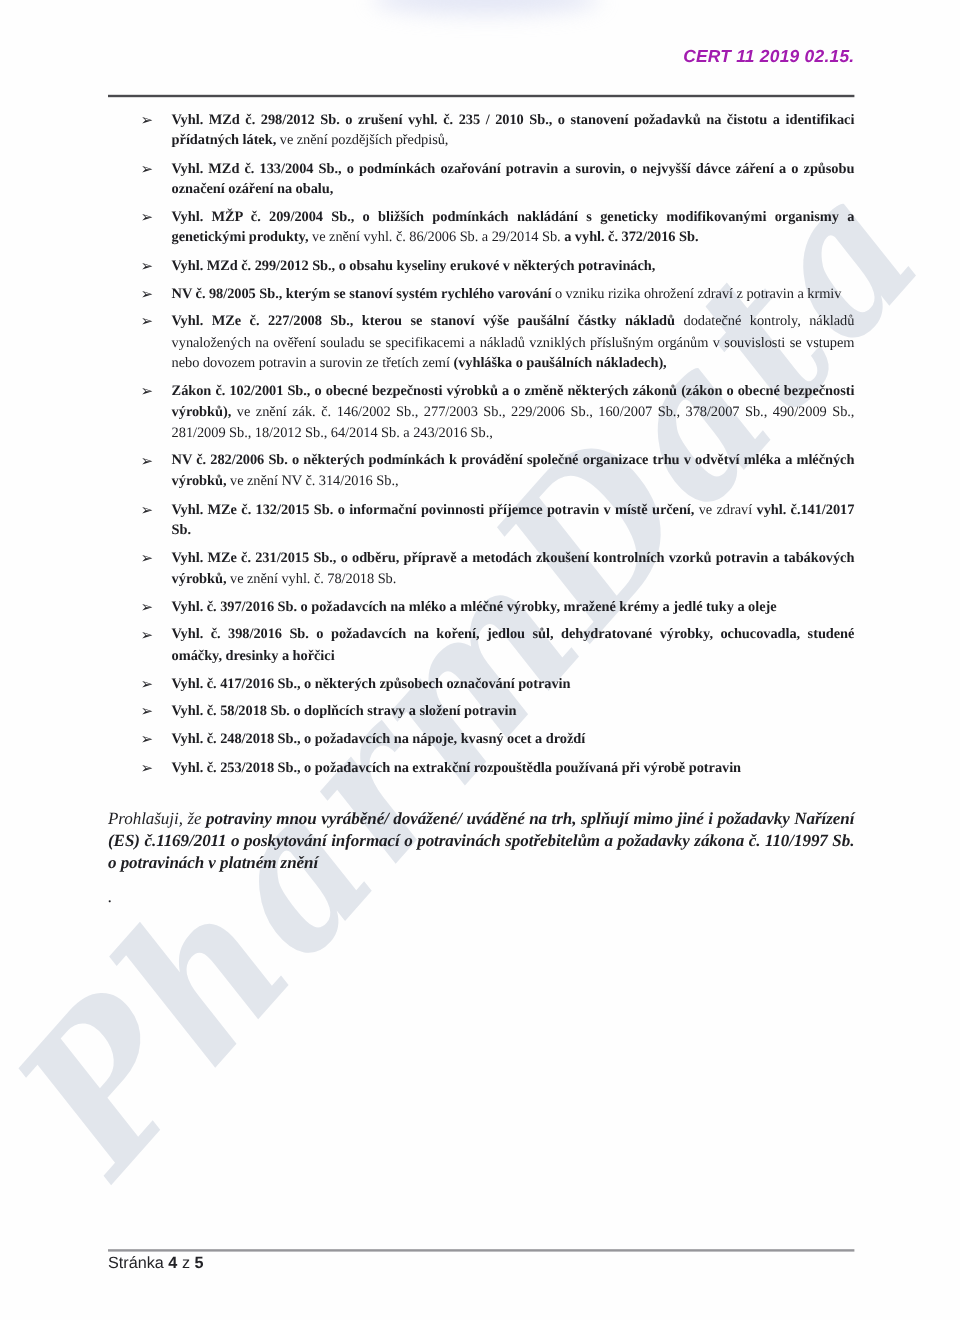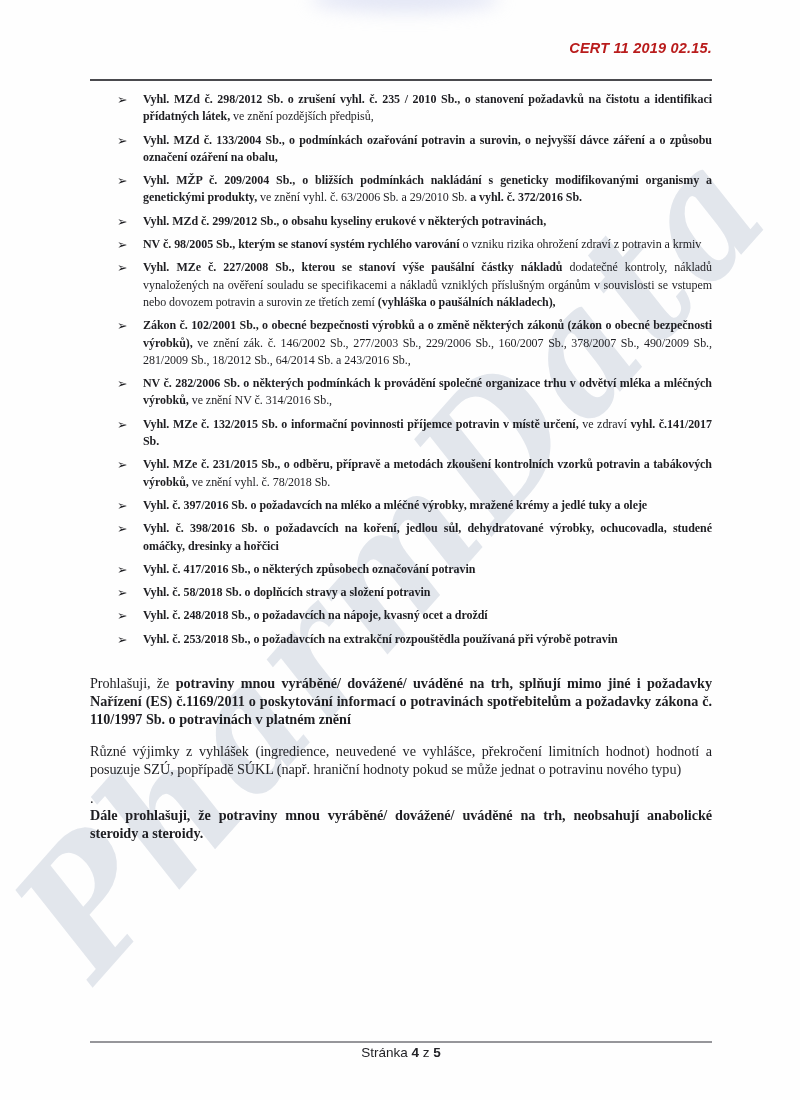--- a/index.html
+++ b/index.html
@@ -20,21 +20,21 @@
   .watermark{position:absolute;inset:0;z-index:0;pointer-events:none;}
   .watermark text{
     font-family:"DejaVu Serif","Liberation Serif",serif;
     font-style:italic;font-weight:bold;
     opacity:.55;
   }
   
   .doc-ref{
     position:absolute;top:40px;right:88px;z-index:2;
     font-family:"Liberation Sans","DejaVu Sans",sans-serif;
-    font-style:italic;font-weight:bold;font-size:14.5px;color:#b91c1c;
+    font-style:italic;font-weight:bold;font-size:14.5px;color:#a21caf;
     letter-spacing:.2px;
   }
   .rule-top{
     position:absolute;top:79px;left:90px;width:622px;height:2px;
     background:#4a4a4e;z-index:2;
   }
   .rule-bottom{
     position:absolute;top:1041px;left:90px;width:622px;height:1.5px;
     background:#96969a;z-index:2;
   }
@@ -50,27 +50,27 @@
   }
   .li-text{
     flex:1;text-align:justify;
     font-size:12px;line-height:17.3px;letter-spacing:-0.05px;
   }
   .rb{font-weight:bold;}
   .rr{font-weight:normal;}
   .declarations{margin-top:26px;}
   .para{
     margin:0 0 14px 0;text-align:justify;
-    font-size:14.2px;line-height:18px;letter-spacing:-0.05px;
+    font-size:14.2px;line-height:18px;letter-spacing:-0.05px;font-style:italic;
   }
   .para.stray-dot{margin:0 0 2px 0;line-height:12px;font-weight:bold;}
   
   .footer{
     position:absolute;top:1045px;left:90px;width:622px;z-index:2;
-    text-align:center;
+    text-align:left;
     font-family:"Liberation Sans","DejaVu Sans",sans-serif;
     font-size:13.5px;color:#232327;
   }
   .footer .num{font-weight:bold;}
 </style>
 </head>
 <body>
 
 <div class="page">
 
@@ -88,21 +88,21 @@
         <div class="li">
           <span class="bullet">➢</span>
           <div class="li-text"><span class="rb">Vyhl. MZd č. 298/2012 Sb. o zrušení vyhl. č. 235 / 2010 Sb., o stanovení požadavků na čistotu a identifikaci přídatných látek,</span><span class="rr"> ve znění pozdějších předpisů,</span></div>
         </div>
         <div class="li">
           <span class="bullet">➢</span>
           <div class="li-text"><span class="rb">Vyhl. MZd č. 133/2004 Sb., o podmínkách ozařování potravin a surovin, o nejvyšší dávce záření a o způsobu označení ozáření na obalu,</span></div>
         </div>
         <div class="li">
           <span class="bullet">➢</span>
-          <div class="li-text"><span class="rb">Vyhl. MŽP č. 209/2004 Sb., o bližších podmínkách nakládání s geneticky modifikovanými organismy a genetickými produkty,</span><span class="rr"> ve znění vyhl. č. 63/2006 Sb. a 29/2010 Sb. </span><span class="rb">a vyhl. č. 372/2016 Sb.</span></div>
+          <div class="li-text"><span class="rb">Vyhl. MŽP č. 209/2004 Sb., o bližších podmínkách nakládání s geneticky modifikovanými organismy a genetickými produkty,</span><span class="rr"> ve znění vyhl. č. 86/2006 Sb. a 29/2014 Sb. </span><span class="rb">a vyhl. č. 372/2016 Sb.</span></div>
         </div>
         <div class="li">
           <span class="bullet">➢</span>
           <div class="li-text"><span class="rb">Vyhl. MZd č. 299/2012 Sb., o obsahu kyseliny erukové v některých potravinách,</span></div>
         </div>
         <div class="li">
           <span class="bullet">➢</span>
           <div class="li-text"><span class="rb">NV č. 98/2005 Sb., kterým se stanoví systém rychlého varování</span><span class="rr"> o vzniku rizika ohrožení zdraví z potravin a krmiv</span></div>
         </div>
         <div class="li">
@@ -145,23 +145,21 @@
           <span class="bullet">➢</span>
           <div class="li-text"><span class="rb">Vyhl. č. 248/2018 Sb., o požadavcích na nápoje, kvasný ocet a droždí</span></div>
         </div>
         <div class="li">
           <span class="bullet">➢</span>
           <div class="li-text"><span class="rb">Vyhl. č. 253/2018 Sb., o požadavcích na extrakční rozpouštědla používaná při výrobě potravin</span></div>
         </div>
       </div>
     <div class="declarations">
         <p class="para"><span class="rr">Prohlašuji, že </span><span class="rb">potraviny mnou vyráběné/ dovážené/ uváděné na trh, splňují mimo jiné i požadavky Nařízení (ES) č.1169/2011 o poskytování informací o potravinách spotřebitelům a požadavky zákona č. 110/1997 Sb. o potravinách v platném znění</span></p>
-        <p class="para"><span class="rr">Různé výjimky z vyhlášek (ingredience, neuvedené ve vyhlášce, překročení limitních hodnot) hodnotí a posuzuje SZÚ, popřípadě SÚKL (např. hraniční hodnoty pokud se může jednat o potravinu nového typu)</span></p>
         <p class="para stray-dot"><span class="rr">.</span></p>
-        <p class="para"><span class="rb">Dále prohlašuji, že potraviny mnou vyráběné/ dovážené/ uváděné na trh, neobsahují anabolické steroidy a steroidy.</span></p>
       </div>
   </div>
 
   <div class="rule-bottom"></div>
   <div class="footer">
     <span>Stránka</span>&nbsp;<span class="num">4</span>
     <span>z</span>
     <span class="num">5</span>
   </div>
 

